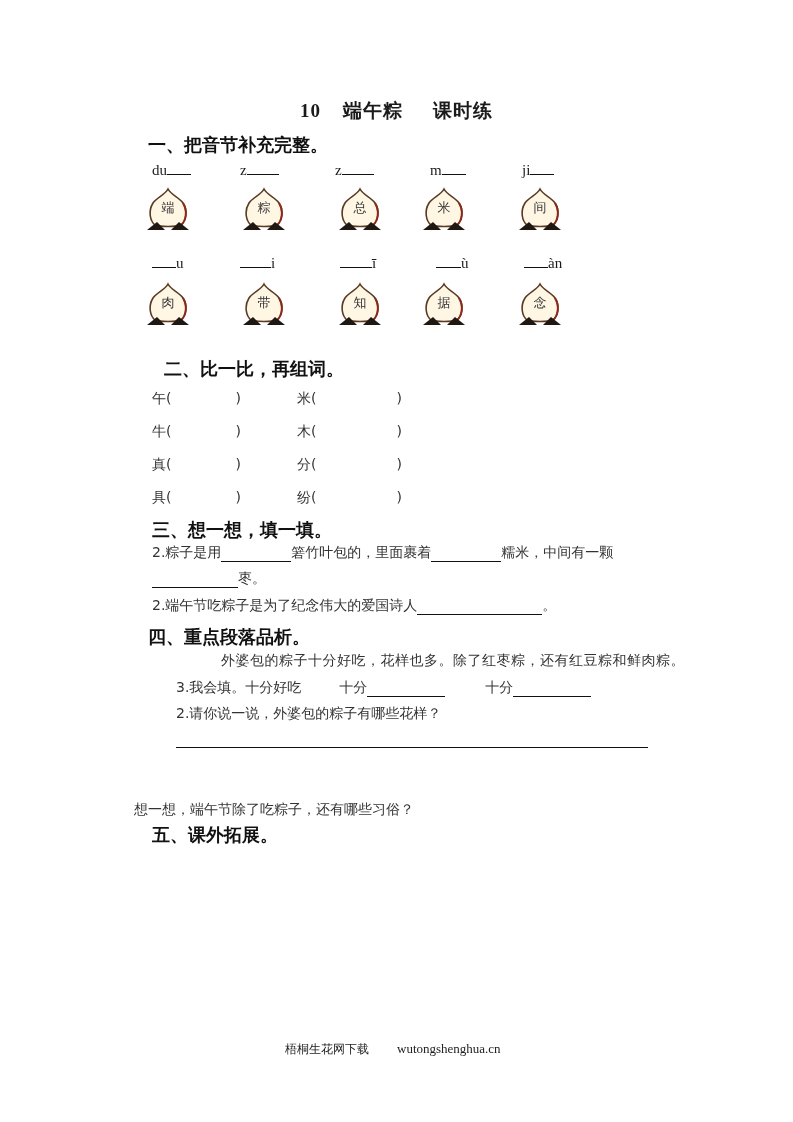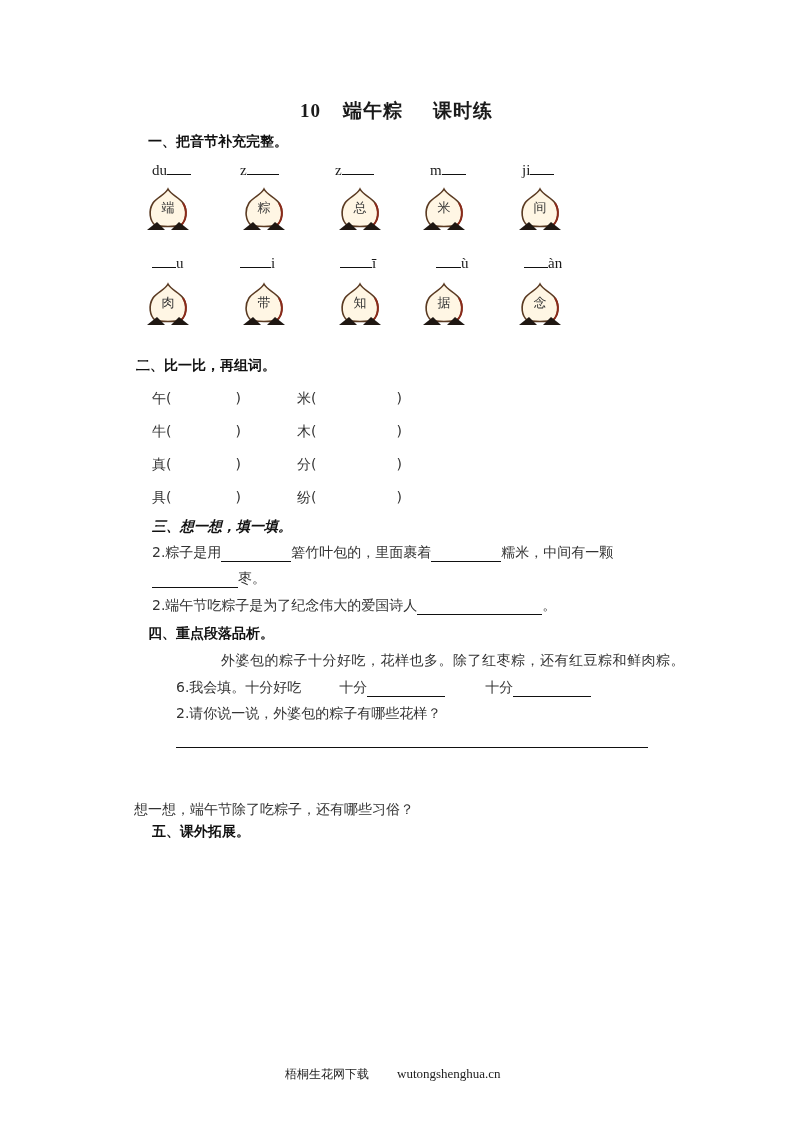--- a/index.html
+++ b/index.html
@@ -3,21 +3,21 @@
 <meta charset="utf-8">
 <style>
   html, body { margin: 0; padding: 0; background: #ffffff; }
   body { width: 793px; height: 1122px; position: relative; overflow: hidden;
          font-family: "DejaVu Serif", "Liberation Serif", serif; color: #1a1a1a; }
   .abs { position: absolute; }
   .title { top: 98px; left: 0; width: 793px; text-align: center; font-size: 19px; font-weight: bold;
            font-family: "DejaVu Sans", sans-serif; letter-spacing: 1px; }
   .title .num { font-family: "Liberation Serif", serif; margin-right: 22px; }
   .title .gap { display: inline-block; width: 30px; }
-  .sec { font-family: "DejaVu Sans", sans-serif; font-size: 14px; font-weight: bold; color: #111; }
+  .sec { font-family: "DejaVu Sans", sans-serif; font-size: 18px; font-weight: bold; color: #111; }
   .pinyin { font-family: "Liberation Serif", serif; font-size: 15px; white-space: nowrap; }
   .blank { display: inline-block; border-bottom: 1px solid #111; height: 14px; vertical-align: baseline; }
   .peach { width: 46px; height: 42px; }
   .peach svg { position: absolute; left: 0; top: 0; }
   .peach .ch { position: absolute; left: 0; top: 12px; width: 46px; text-align: center; font-size: 13px; color: #333;
                font-family: "DejaVu Sans", sans-serif; }
   .row2 { font-size: 14px; color: #333; font-family: "DejaVu Sans", sans-serif; white-space: nowrap; }
   .row2 .paren { display: inline-block; }
   .txt { font-size: 14px; color: #333; font-family: "DejaVu Sans", sans-serif; white-space: nowrap; }
   .fline { display: inline-block; border-bottom: 1px solid #111; height: 16px; vertical-align: bottom; }
@@ -130,21 +130,21 @@
 <div class="abs peach" style="top:282px; left:517px;">
   <svg width="46" height="44" viewBox="0 0 46 44">
       <path d="M23 2 C20 8 12 10 8 16 C3 24 5 34 10 38 C15 40 31 40 36 38 C41 34 43 24 38 16 C34 10 26 8 23 2 Z" fill="#fff6e4" stroke="#5a3a22" stroke-width="1.6"></path>
       <path d="M36 38 C41 34 43 24 38 16" fill="none" stroke="#8b2a1a" stroke-width="2"></path>
       <path d="M2 43 L12 35 L20 43 Z" fill="#1f1712"></path>
       <path d="M26 43 L34 35 L44 43 Z" fill="#1f1712"></path>
     </svg>
   <div class="ch">念</div>
 </div>
 
-<div class="abs sec" style="top:357px; left:136px;">二、比一比，再组词。</div>
+<div class="abs sec" style="top:357px; left:164px;">二、比一比，再组词。</div>
 
 <div class="abs row2" style="top:390px; left:152px;">
   <span>午</span><span>(</span><span class="paren" style="width:64px;"></span><span>)</span>
 </div>
 <div class="abs row2" style="top:390px; left:297px;">
   <span>米</span><span>(</span><span class="paren" style="width:80px;"></span><span>)</span>
 </div>
 
 <div class="abs row2" style="top:423px; left:152px;">
   <span>牛</span><span>(</span><span class="paren" style="width:64px;"></span><span>)</span>
@@ -160,37 +160,37 @@
   <span>分</span><span>(</span><span class="paren" style="width:80px;"></span><span>)</span>
 </div>
 
 <div class="abs row2" style="top:489px; left:152px;">
   <span>具</span><span>(</span><span class="paren" style="width:64px;"></span><span>)</span>
 </div>
 <div class="abs row2" style="top:489px; left:297px;">
   <span>纷</span><span>(</span><span class="paren" style="width:80px;"></span><span>)</span>
 </div>
 
-<div class="abs sec" style="top:518px; left:152px;font-style:italic;">三、想一想，填一填。</div>
+<div class="abs sec" style="top:518px; left:152px;">三、想一想，填一填。</div>
 <div class="abs txt" style="top:544px; left:152px;">
   <span>2.粽子是用</span><span class="fline" style="width:70px;"></span><span>箬竹叶包的，里面裹着</span><span class="fline" style="width:70px;"></span><span>糯米，中间有一颗</span>
 </div>
 <div class="abs txt" style="top:570px; left:152px;">
   <span class="fline" style="width:86px;"></span><span>枣。</span>
 </div>
 <div class="abs txt" style="top:597px; left:152px;">
   <span>2.端午节吃粽子是为了纪念伟大的爱国诗人</span><span class="fline" style="width:125px;"></span><span>。</span>
 </div>
 
 <div class="abs sec" style="top:625px; left:148px;">四、重点段落品析。</div>
 <div class="abs txt" style="top:652px; left:176px; font-family: 'DejaVu Serif', serif; letter-spacing: 0.5px; margin-left: 45px;">外婆包的粽子十分好吃，花样也多。除了红枣粽，还有红豆粽和鲜肉粽。</div>
 <div class="abs txt" style="top:679px; left:176px;">
-  <span>6.我会填。十分好吃</span><span style="display:inline-block; width:38px;"></span><span>十分</span><span class="fline" style="width:78px;"></span><span style="display:inline-block; width:40px;"></span><span>十分</span><span class="fline" style="width:78px;"></span>
+  <span>3.我会填。十分好吃</span><span style="display:inline-block; width:38px;"></span><span>十分</span><span class="fline" style="width:78px;"></span><span style="display:inline-block; width:40px;"></span><span>十分</span><span class="fline" style="width:78px;"></span>
 </div>
 <div class="abs txt" style="top:705px; left:176px;">2.请你说一说，外婆包的粽子有哪些花样？</div>
 <div class="abs" style="top:747px; left:176px; width:472px; border-bottom:1px solid #111;"></div>
 
 <div class="abs sec" style="top:775px; left:152px;margin-top:48px;">五、课外拓展。</div>
 <div class="abs txt" style="top:801px; left:134px;">想一想，端午节除了吃粽子，还有哪些习俗？</div>
 
-<div class="abs footer" style="top:1041px; left:285px;margin-top:25px;">
+<div class="abs footer" style="top:1041px; left:285px;">
   <span>梧桐生花网下载</span><span class="url">wutongshenghua.cn</span>
 </div>
 
 </body></html>

